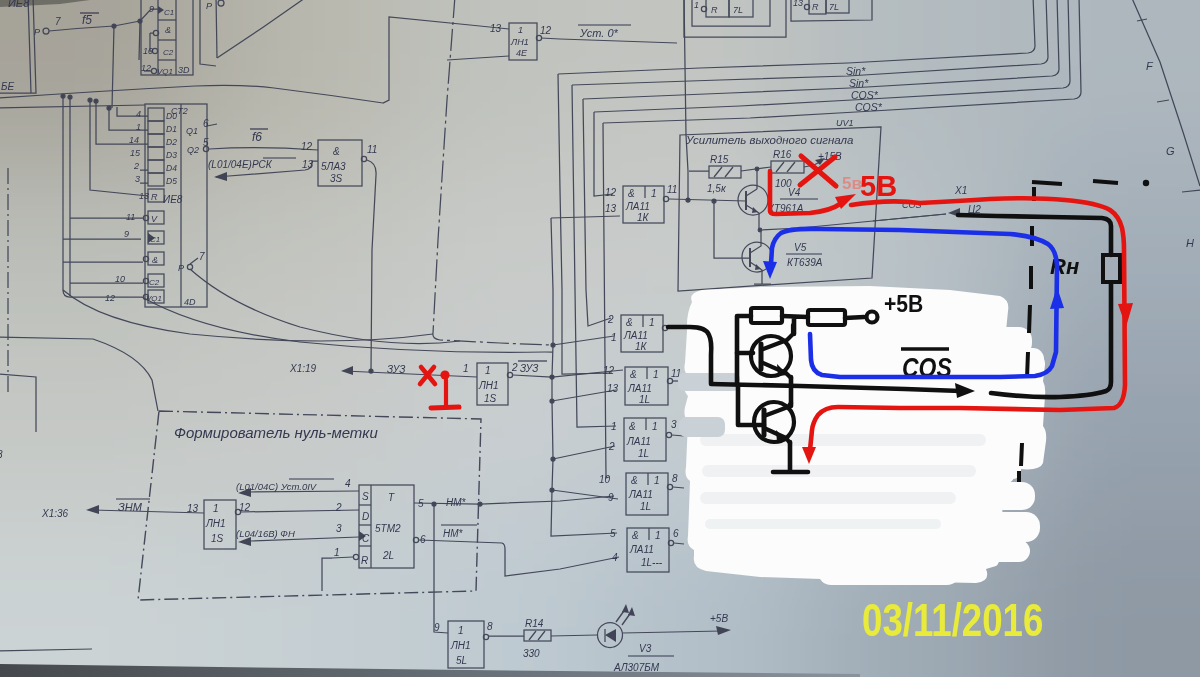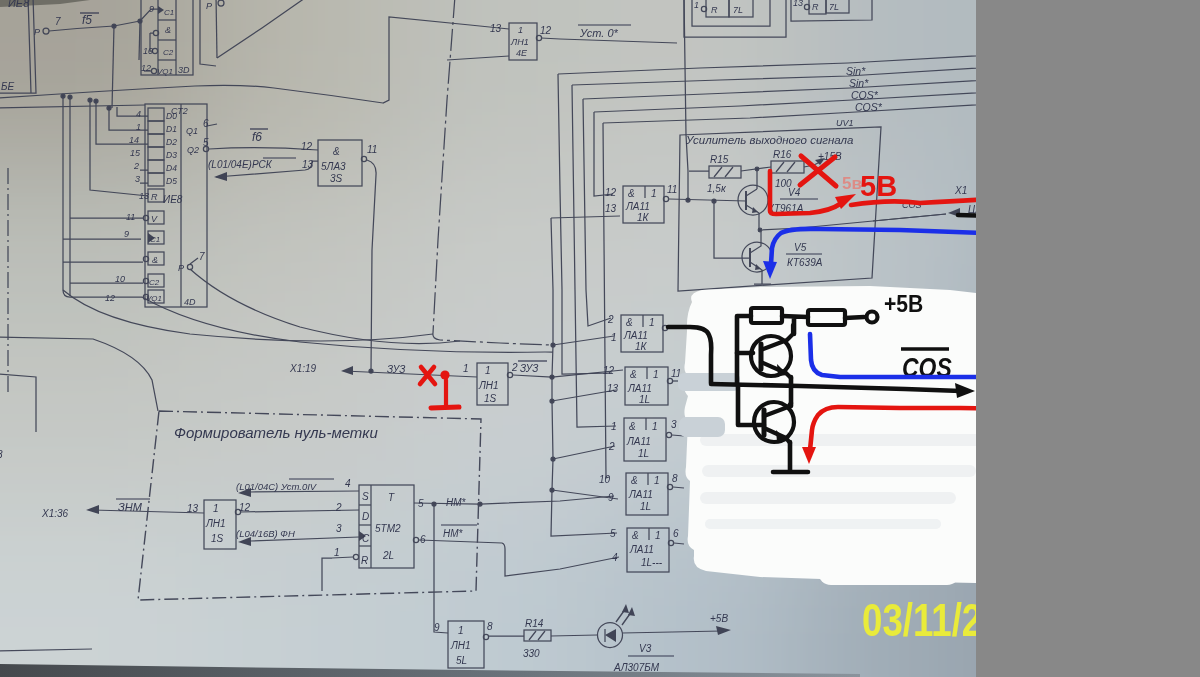--- a/index.html
+++ b/index.html
@@ -1,16 +1,16 @@
 <!DOCTYPE html>
 <html><head>
 <meta charset="utf-8">
 <style>
 html,body{margin:0;padding:0;background:#888}
-.wrap{position:relative;width:976px;height:677px;overflow:hidden;font-family:"Liberation Sans",sans-serif}
+.wrap{position:relative;width:1200px;height:677px;overflow:hidden;font-family:"Liberation Sans",sans-serif}
 svg{display:block}
 text{font-family:"Liberation Sans",sans-serif}
 </style>
 </head>
 <body>
 <div class="wrap">
 <svg width="1200" height="677" viewBox="0 0 1200 677">
 <defs>
 <filter id="bgblur" x="-0.3" y="-0.3" width="1.6" height="1.6">
 <feGaussianBlur stdDeviation="65"></feGaussianBlur>

